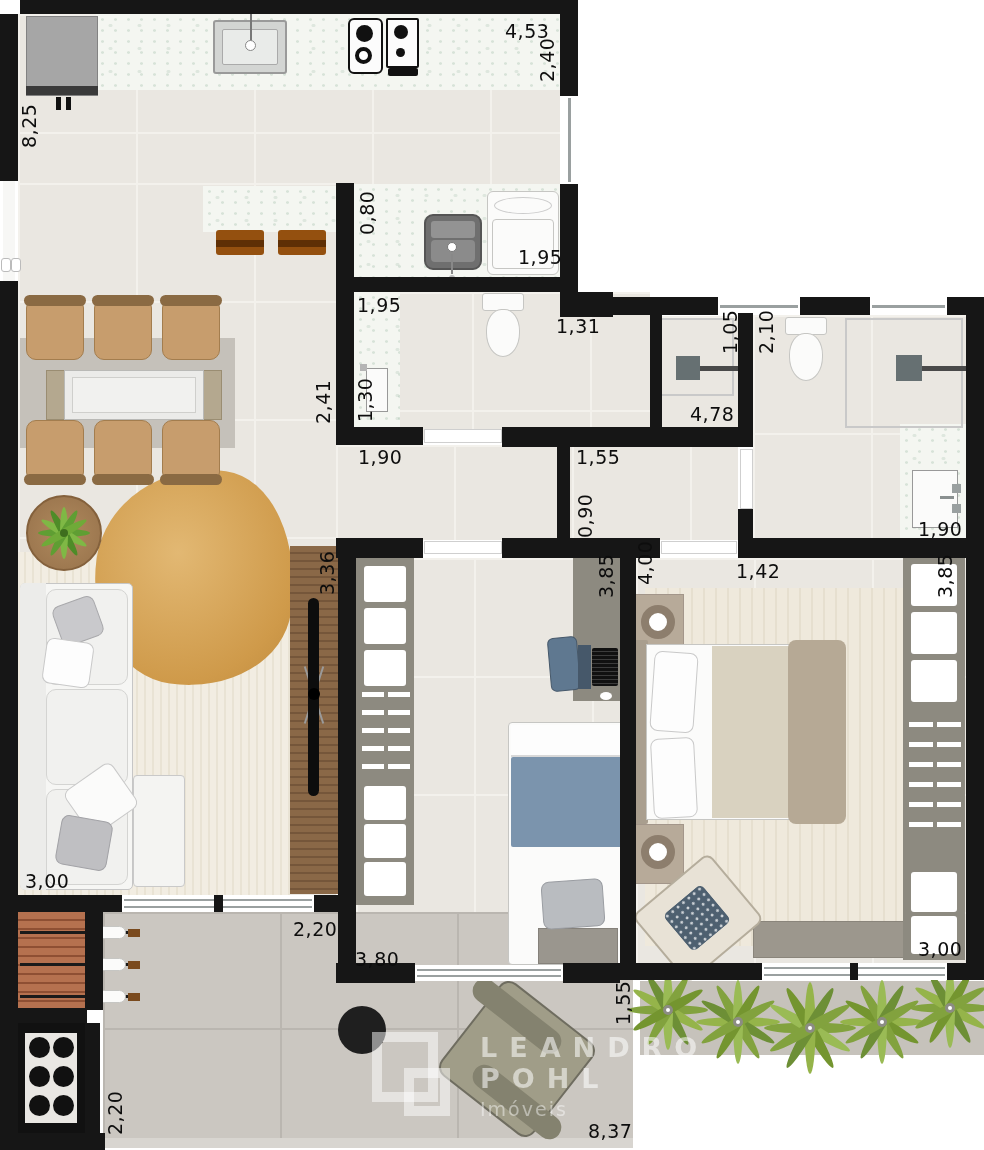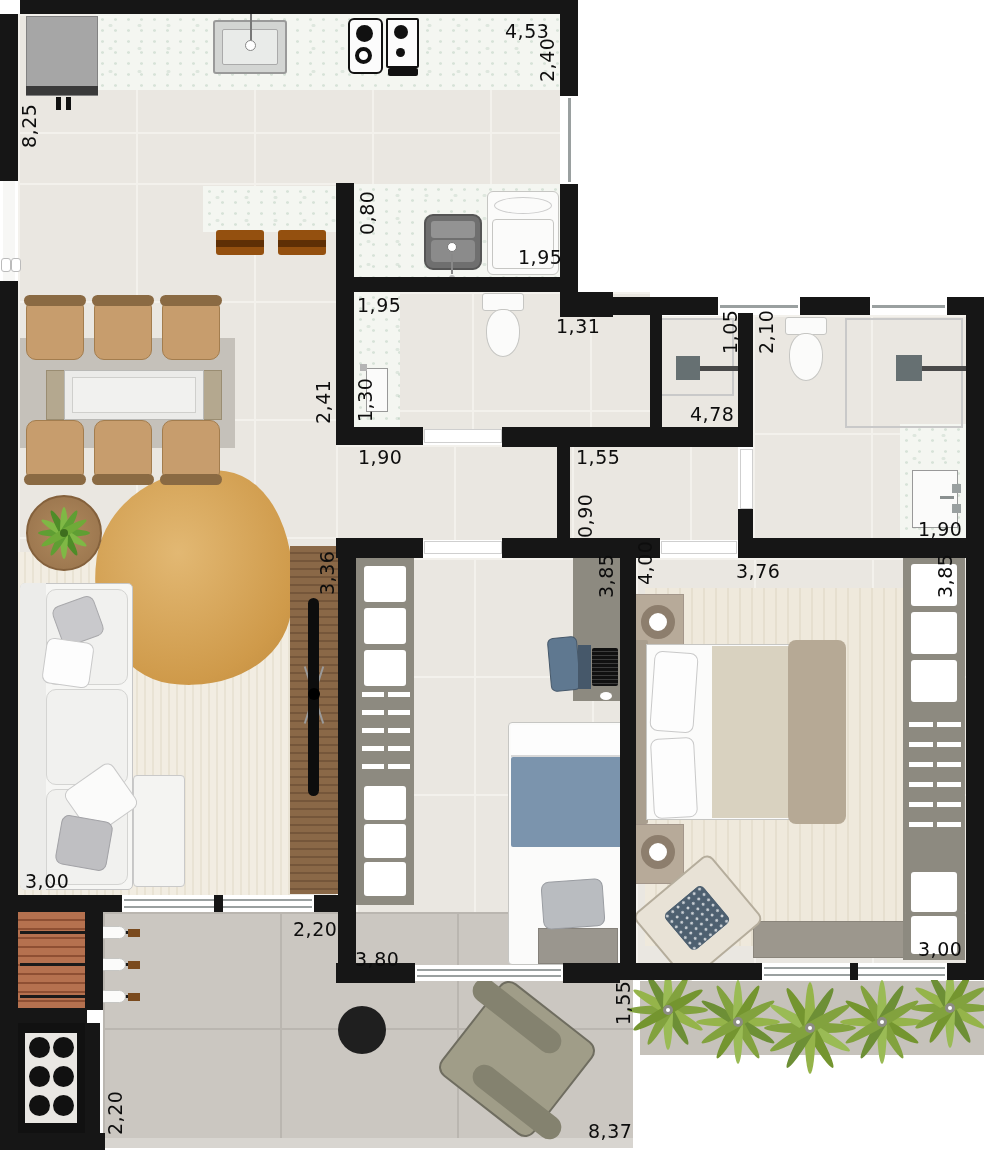--- a/index.html
+++ b/index.html
@@ -402,27 +402,38 @@
   <span class="lbl" style="left:556px;top:315px;">1,31</span>
   <span class="lbl v" style="left:354px;top:422px;">1,30</span>
   <span class="lbl v" style="left:719px;top:354px;">1,05</span>
   <span class="lbl v" style="left:755px;top:354px;">2,10</span>
   <span class="lbl" style="left:690px;top:403px;">4,78</span>
   <span class="lbl" style="left:358px;top:446px;">1,90</span>
   <span class="lbl" style="left:576px;top:446px;">1,55</span>
   <span class="lbl v" style="left:574px;top:538px;">0,90</span>
   <span class="lbl v" style="left:312px;top:424px;">2,41</span>
   <span class="lbl" style="left:918px;top:518px;">1,90</span>
-  <span class="lbl" style="left:736px;top:560px;">3,76</span>
+  <span class="lbl" style="left:736px;top:560px;">1,42</span>
   <span class="lbl v" style="left:316px;top:595px;">3,36</span>
   <span class="lbl v" style="left:595px;top:598px;">3,85</span>
   <span class="lbl v" style="left:934px;top:598px;">3,85</span>
   <span class="lbl v" style="left:634px;top:585px;">4,00</span>
   <span class="lbl" style="left:25px;top:870px;">3,00</span>
   <span class="lbl" style="left:293px;top:918px;">2,20</span>
   <span class="lbl" style="left:355px;top:948px;">3,80</span>
   <span class="lbl v" style="left:104px;top:1135px;">2,20</span>
   <span class="lbl v" style="left:612px;top:1025px;">1,55</span>
   <span class="lbl" style="left:918px;top:938px;">3,00</span>
   <span class="lbl" style="left:588px;top:1120px;">8,37</span>
 
+  <div class="logo">
+    <div class="mark">
+      <b style="left:0;top:0;width:46px;height:50px;"></b>
+      <b style="left:32px;top:36px;width:26px;height:28px;"></b>
+    </div>
+    <div class="ltxt">
+      <div>LEANDRO</div>
+      <div>POHL</div>
+      <div class="tag">Imóveis</div>
+    </div>
+  </div>
 
 </div>
 
 </body></html>

